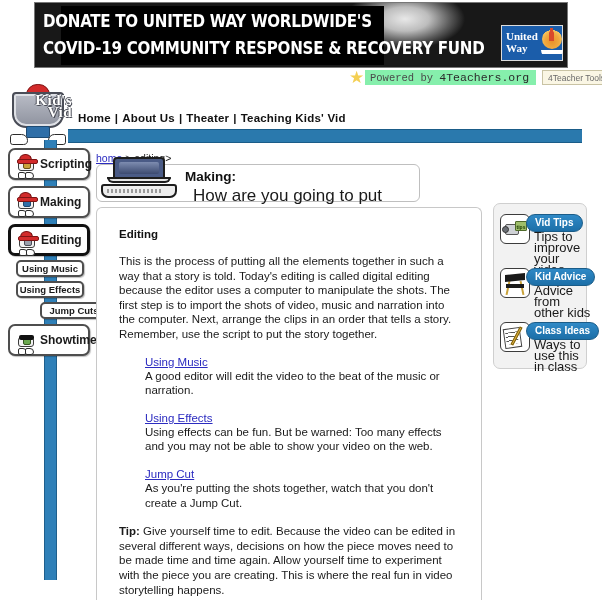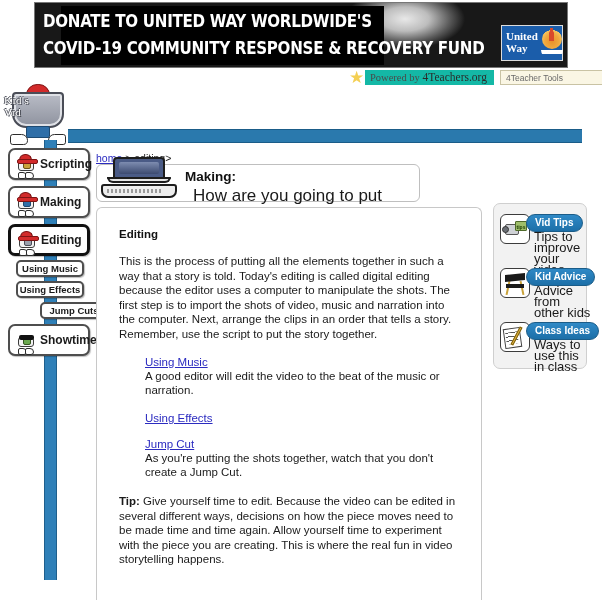--- a/index.html
+++ b/index.html
@@ -80,27 +80,27 @@
   .powered {
     position:absolute; left: 348px; top: 70px;
     height: 15px; display:flex; align-items:center;
   }
   .star {
     width: 17px; height: 16px;
     color: #f4cf52; font-size: 17px; line-height: 16px;
     text-align:center;
   }
   .powered-label {
-    background: #14b8a6;
+    background: #86efac;
     color:#4a4a4a;
     font-size: 10.5px;
     padding: 1px 7px 2px 5px;
     height:15px; line-height: 13px;
     white-space: nowrap;
-    font-family: Liberation Serif, serif;
+    font-family: Liberation Mono, monospace;
   }
   .powered-label b { color:#2b2b2b; font-weight: 400; font-size: 11.5px; }
   .tools-select {
     margin-left: 6px;
     width: 110px; height: 15px;
     background: #faf6e4;
     border: 1px solid #c9c3a4;
     font-size: 8.5px; color:#6a6a6a;
     display:flex; align-items:center; justify-content:space-between;
     padding: 0 3px 0 5px;
@@ -121,23 +121,23 @@
     position:absolute; left: 22px; top: 0px; width: 24px; height: 13px;
     background: #d22a2a; border: 1.5px solid #7e1414;
     border-radius: 12px 12px 2px 2px;
   }
   .kv-hat:after {
     content:""; position:absolute; left:-5px; top:9px; width:34px; height:4px;
     background:#d22a2a; border:1.5px solid #7e1414; border-radius:3px;
   }
   .kv-text {
     position:absolute; left:0; top:10px; width:100%;
-    text-align:left; color:#fff;
-    font-family:"Liberation Serif", serif; font-weight:400;
-    font-size: 11px; line-height: 12px;
+    text-align:right; color:#fff;
+    font-family:"Liberation Serif", serif; font-weight:700;
+    font-size: 15px; line-height: 12px;
     text-shadow: 1px 1px 0 #4a4d57, -1px 0 0 #4a4d57, 0 -1px 0 #4a4d57;
     letter-spacing: 0.5px;
   }
   .kv-legs {
     position:absolute; left: 6px; top: 42px; width: 56px; height: 20px;
   }
   .kv-shoe {
     position:absolute; top: 8px; width: 18px; height: 11px;
     background:#fff; border:1.5px solid #2b2b2b; border-radius: 3px 7px 5px 3px;
   }
@@ -381,20 +381,23 @@
       <span>Kid's</span><br>
       <span>Vid</span>
     </div>
     <div class="kv-legs">
       <div class="kv-pants"></div>
       <div class="kv-shoe l"></div>
       <div class="kv-shoe r"></div>
     </div>
   </div>
 
+  <div class="topnav">
+    <a href="#">Home</a><span class="sep">|</span><a href="#">About Us</a><span class="sep">|</span><a href="#">Theater</a><span class="sep">|</span><a href="#">Teaching Kids' Vid</a>
+  </div>
   <div class="bluebar"></div>
 
   <div class="rail"></div>
 
   <div class="nav-btn major" style="top:148px;">
     <span class="nav-icon">
       <span class="ic-shirt"></span>
         <span class="ic-accent"></span>
         <span class="ic-hat"></span>
         <span class="ic-legs"></span>
@@ -460,20 +463,21 @@
     <h2 class="c-h">Editing</h2>
     <p class="c-p">This is the process of putting all the elements together in such a way that a story is told. Today's editing is called digital editing because the editor uses a computer to manipulate the shots. The first step is to import the shots of video, music and narration into the computer. Next, arrange the clips in an order that tells a story. Remember, use the script to put the story together.</p>
 
     <div class="c-block">
       <a href="#" class="c-link">Using Music</a>
       <p>A good editor will edit the video to the beat of the music or narration.</p>
     </div>
 
     <div class="c-block">
       <a href="#" class="c-link">Using Effects</a>
+      <p>Using effects can be fun. But be warned: Too many effects and you may not be able to show your video on the web.</p>
     </div>
 
     <div class="c-block">
       <a href="#" class="c-link">Jump Cut</a>
       <p>As you're putting the shots together, watch that you don't create a Jump Cut.</p>
     </div>
 
     <p class="c-tip"><b>Tip:</b><span> Give yourself time to edit. Because the video can be edited in several different ways, decisions on how the piece moves need to be made time and time again. Allow yourself time to experiment with the piece you are creating. This is where the real fun in video storytelling happens.</span></p>
 
   </div>

